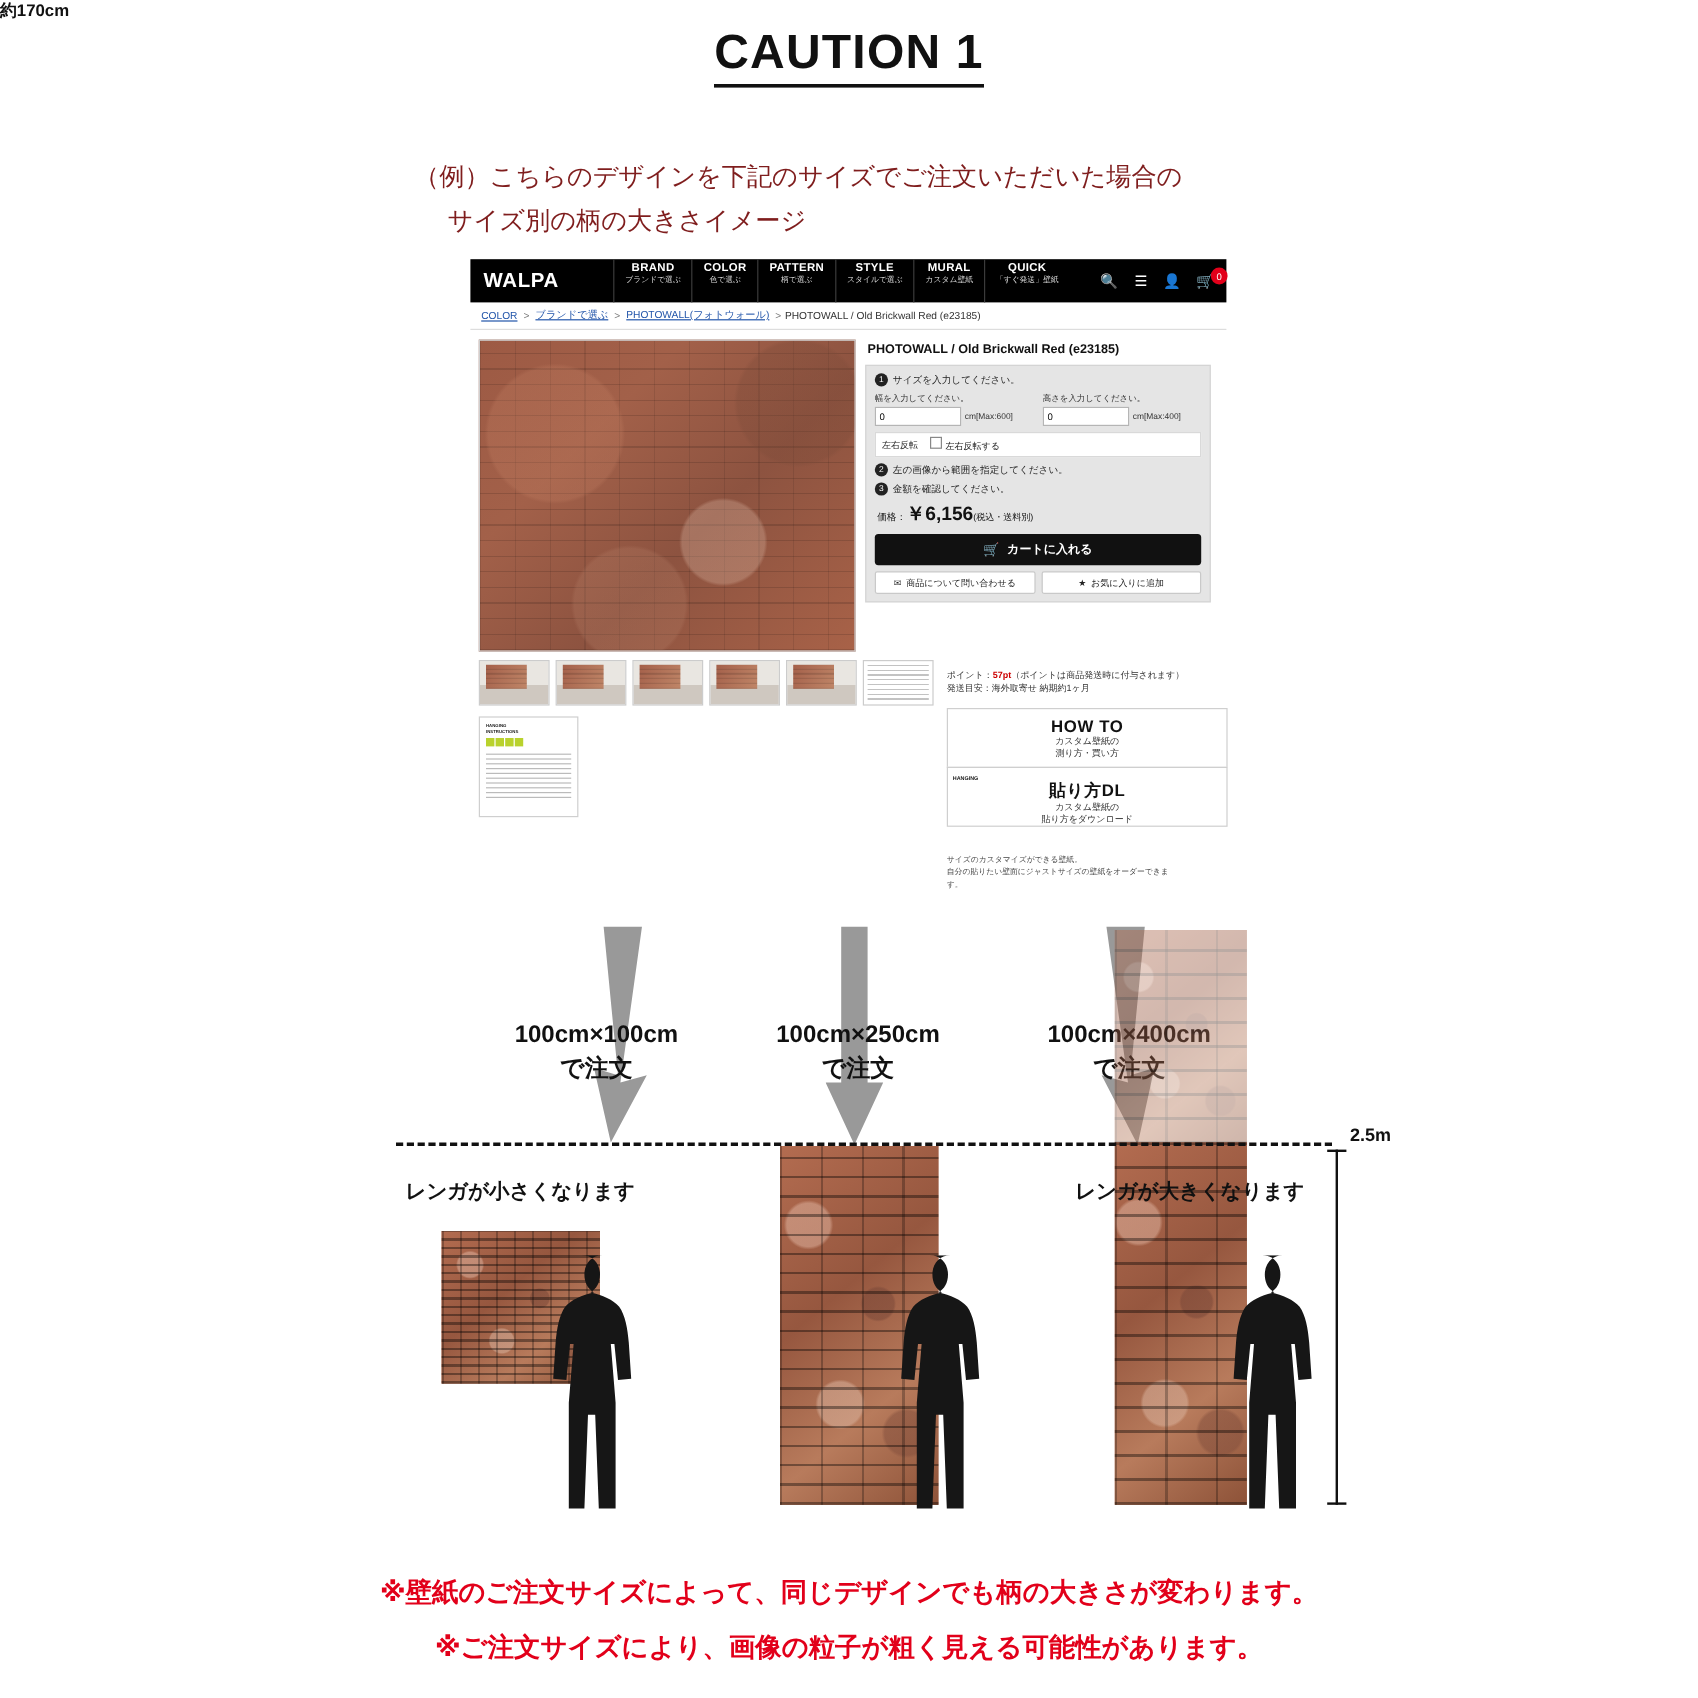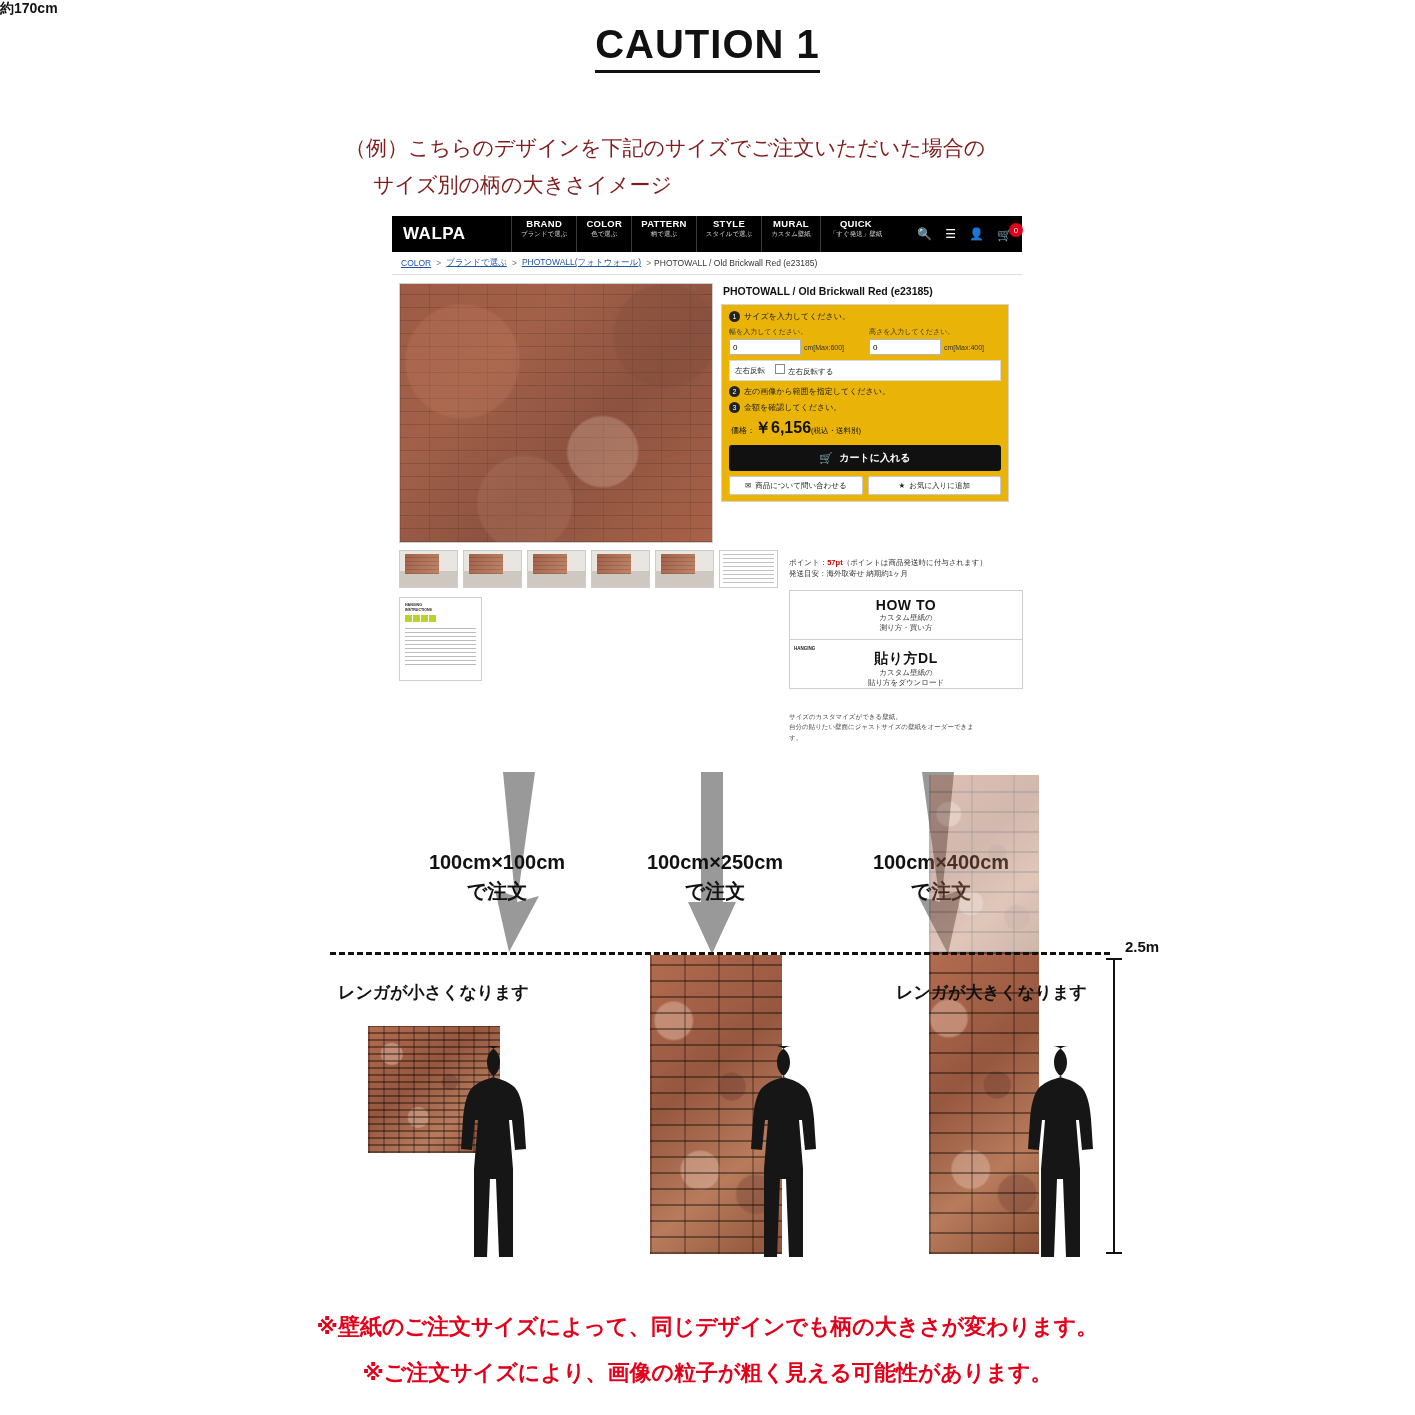--- a/index.html
+++ b/index.html
@@ -72,21 +72,21 @@
     background:
       radial-gradient(circle at 20% 30%,#c8836640 0 18%,transparent 19%),
       radial-gradient(circle at 65% 65%,#ddb9a650 0 13%,transparent 14%),
       radial-gradient(circle at 85% 20%,#7c4a3850 0 15%,transparent 16%),
       radial-gradient(circle at 40% 85%,#b9826a40 0 16%,transparent 17%);
   }
   .rightpane{
     margin-left:8px;width:288px;
   }
   .prodtitle{font-size:10.5px;font-weight:bold;color:#111;margin:2px 0 7px 2px;}
-  .panel{border:1px solid #d4d4d4;background:#eab308;padding:6px 7px;}
+  .panel{border:1px solid #d4d4d4;background:#e5e5e5;padding:6px 7px;}
   .steprow{display:flex;align-items:center;gap:4px;font-size:8px;color:#222;margin-bottom:5px;}
   .num{
     width:11px;height:11px;border-radius:50%;background:#222;color:#fff;font-size:7px;
     display:flex;align-items:center;justify-content:center;flex:0 0 auto;
   }
   .fieldrow{display:flex;gap:8px;margin-bottom:4px;}
   .field{flex:1;}
   .fieldlab{font-size:7px;color:#333;margin-bottom:2px;}
   .inputline{display:flex;align-items:center;gap:3px;}
   .inputline input{

